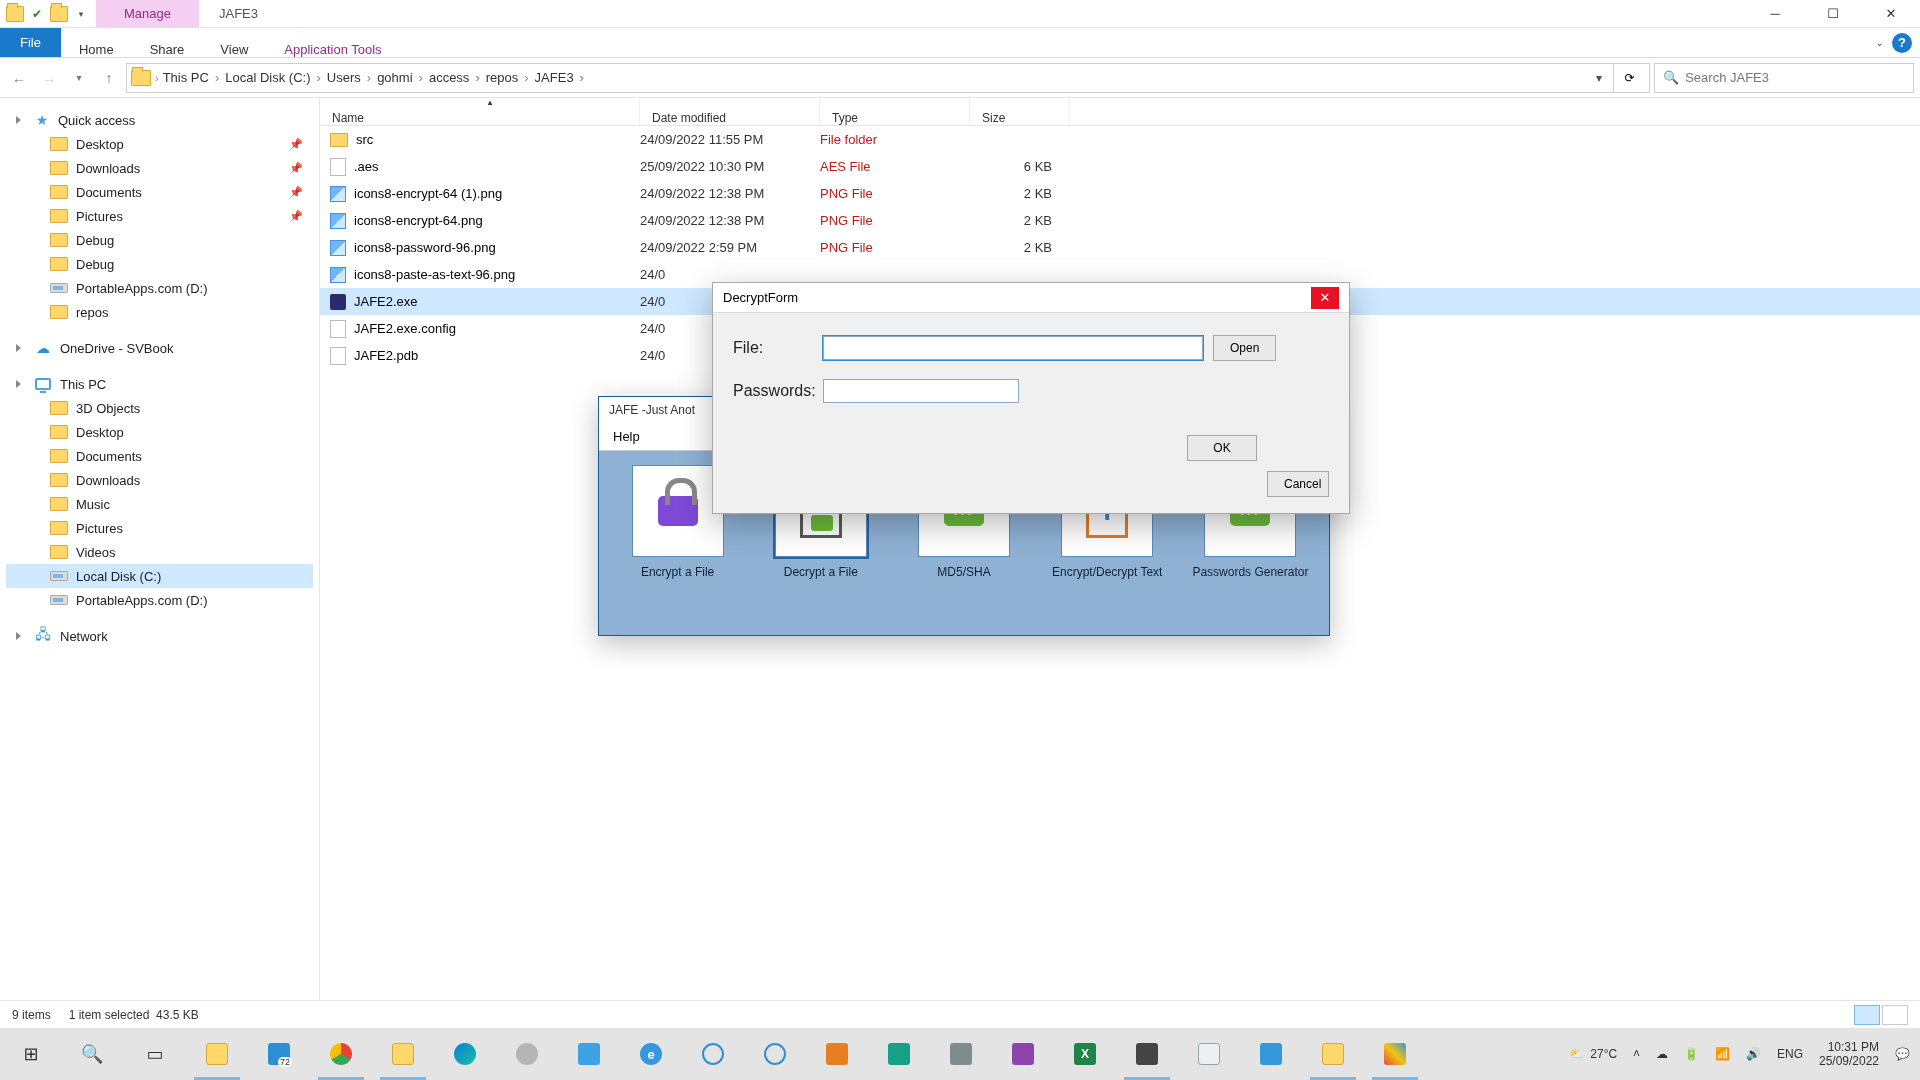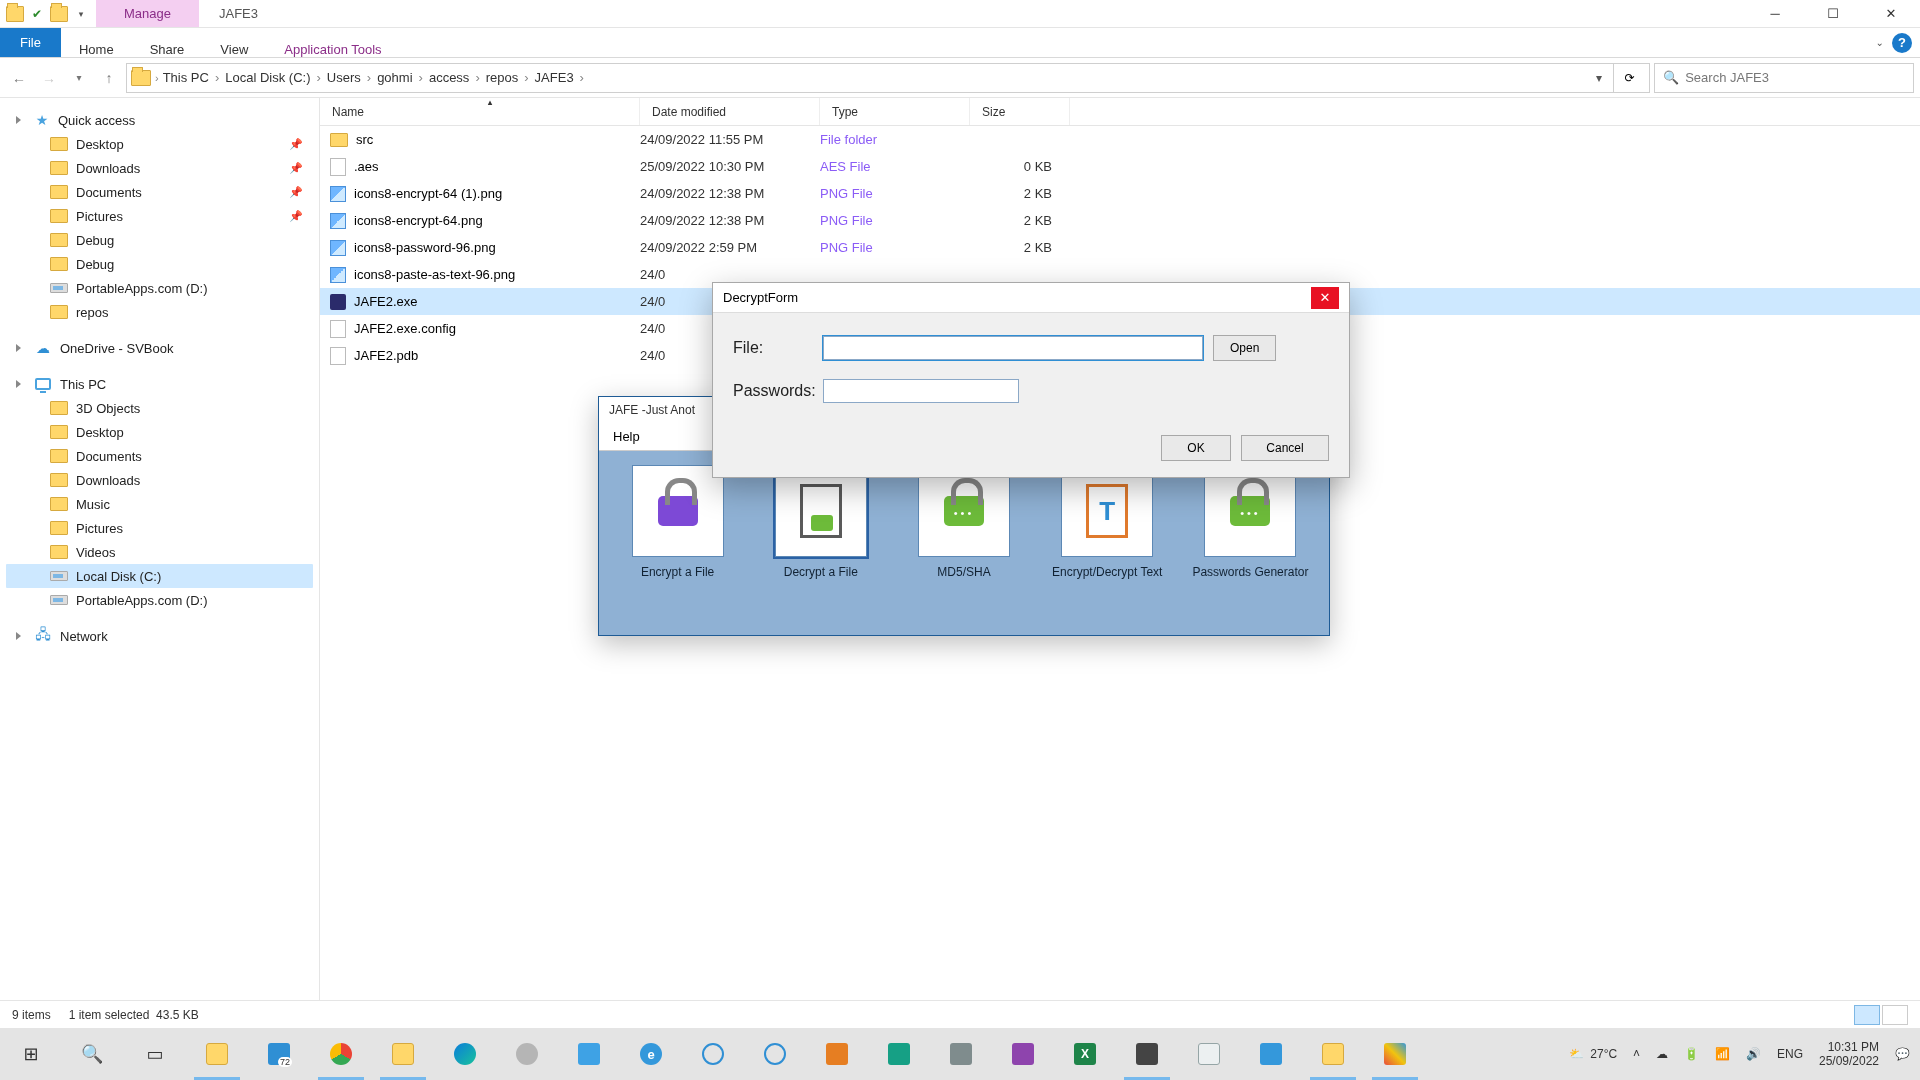--- a/index.html
+++ b/index.html
@@ -49,32 +49,32 @@
 .ico-monitor { width: 16px; height: 12px; border: 2px solid #4aa3df; border-radius: 2px; position: relative; }
 .ico-monitor::after { content: ""; position: absolute; bottom: -5px; left: 3px; width: 6px; height: 2px; background: #4aa3df; }
 .ico-drive { width: 18px; height: 10px; background: #ddd; border: 1px solid #aaa; border-radius: 1px; position: relative; }
 .ico-drive::after { content: ""; position: absolute; left: 2px; top: 2px; width: 10px; height: 4px; background: #7db7e4; }
 .ico-cloud { color: #2f8fd4; font-size: 14px; }
 .ico-net { color: #2f8fd4; font-size: 14px; }
 
 
 .filepane { flex: 1; position: relative; }
 .cols { display: flex; border-bottom: 1px solid #e5e5e5; height: 28px; align-items: center; color: #333; font-size: 12px; }
-.col { padding: 0 12px; border-right: 1px solid #eee; height: 100%; display: flex; align-items: center; }
+.col { padding: 0 12px; border-right: 1px solid #eee; height: 100%; display: flex; align-items: flex-end; }
 .col.name { width: 320px; justify-content: space-between; }
 .col.date { width: 180px; }
 .col.type { width: 150px; }
 .col.size { width: 100px; }
 .sort-caret { font-size: 9px; color: #333; margin: 0 auto; width: 100%; text-align: center; position: absolute; top: -1px; left: 0; }
 .rows { }
 .row { display: flex; align-items: center; height: 27px; padding-left: 10px; }
 .row.selected { background: #cde8ff; }
 .row .c-name { width: 310px; display: flex; align-items: center; gap: 8px; font-size: 13px; }
 .row .c-date { width: 180px; font-size: 13px; color: #333; }
-.row .c-type { width: 150px; font-size: 13px; color: #8b5cf6; }
+.row .c-type { width: 150px; font-size: 13px; color: #b91c1c; }
 .row .c-size { width: 100px; text-align: right; padding-right: 18px; font-size: 13px; color: #333; }
 .fi-folder { width: 18px; height: 14px; background: #ffd76a; border: 1px solid #d6a93f; border-radius: 1px; }
 .fi-file { width: 16px; height: 18px; background: #fff; border: 1px solid #bbb; position: relative; }
 .fi-exe { width: 16px; height: 16px; background: #2b2b6b; border-radius: 2px; }
 .fi-img { width: 16px; height: 16px; background: linear-gradient(135deg,#6fb6ff 50%,#cfeaff 50%); border: 1px solid #4a90d9; }
 
 
 .statusbar { position: absolute; bottom: 52px; left: 0; right: 0; height: 28px; border-top: 1px solid #e5e5e5; display: flex; align-items: center; padding: 0 12px; font-size: 12px; color: #333; gap: 18px; }
 .statusbar .view-icons { margin-left: auto; display: flex; gap: 2px; }
 .vbtn { width: 26px; height: 20px; border: 1px solid #ccc; }
@@ -344,21 +344,21 @@
           <div class="c-type">File folder</div>
           <div class="c-size"></div>
         </div>
         <div class="row">
           <div class="c-name">
             <span class="fi-file"></span>
             <span>.aes</span>
           </div>
           <div class="c-date">25/09/2022 10:30 PM</div>
           <div class="c-type">AES File</div>
-          <div class="c-size">0 KB</div>
+          <div class="c-size">6 KB</div>
         </div>
         <div class="row">
           <div class="c-name">
             <span class="fi-img"></span>
             <span>icons8-encrypt-64 (1).png</span>
           </div>
           <div class="c-date">24/09/2022 12:38 PM</div>
           <div class="c-type">PNG File</div>
           <div class="c-size">2 KB</div>
         </div>
@@ -489,21 +489,21 @@
       <input type="text" class="focused" style="width: 380px;" value="">
       <button class="wf-btn">Open</button>
     </div>
     <div class="form-row">
       <label>Passwords:</label>
       <input type="password" style="width: 196px;" value="">
     </div>
   </div>
   <div class="dlg-actions">
     <button class="wf-btn" style="width:70px;">OK</button>
-    <button class="wf-btn" style="width:88px;">Cancel</button>
+    <button class="wf-btn" style="width:62px;margin-top:36px;">Cancel</button>
   </div>
 </div>
 
 <div class="taskbar">
   <div class="tb-btn">⊞</div>
   <div class="tb-btn">🔍</div>
   <div class="tb-btn">▭</div>
   <div class="tb-btn active">
       <span class="tb-app" style="background:#ffd76a;border:1px solid #d6a93f;"></span>
     </div>

